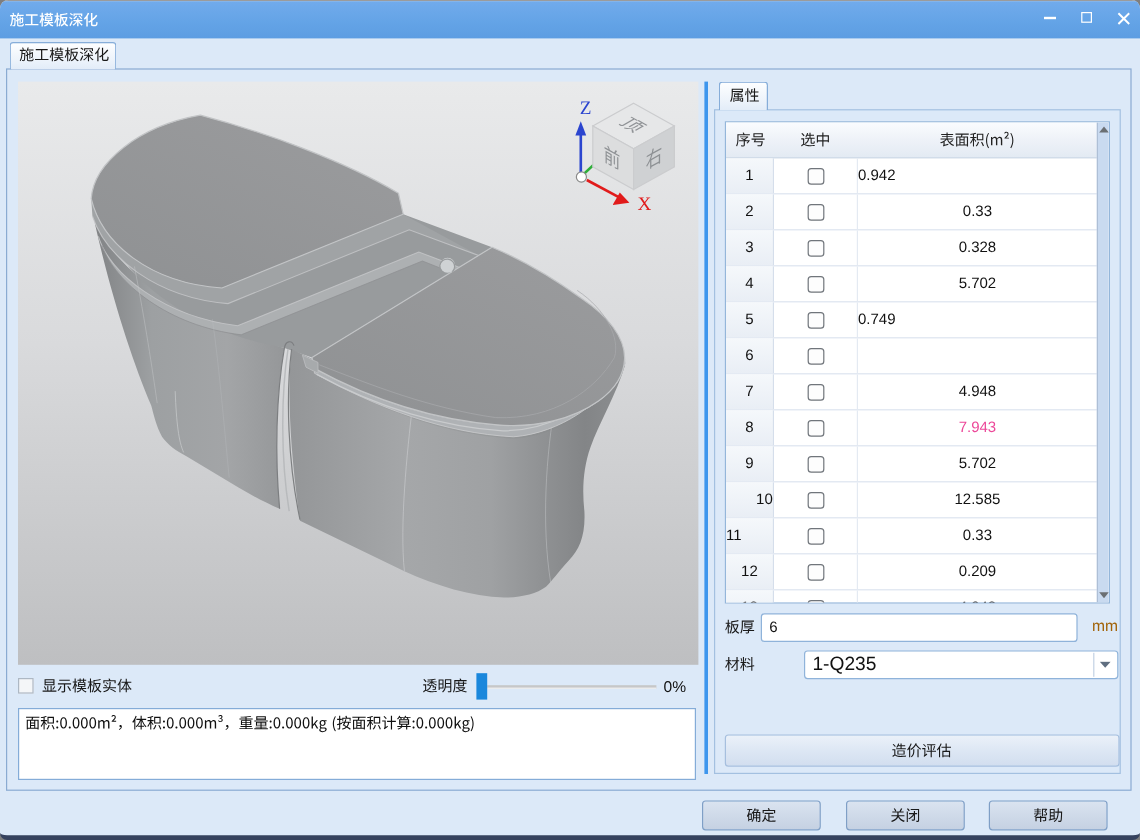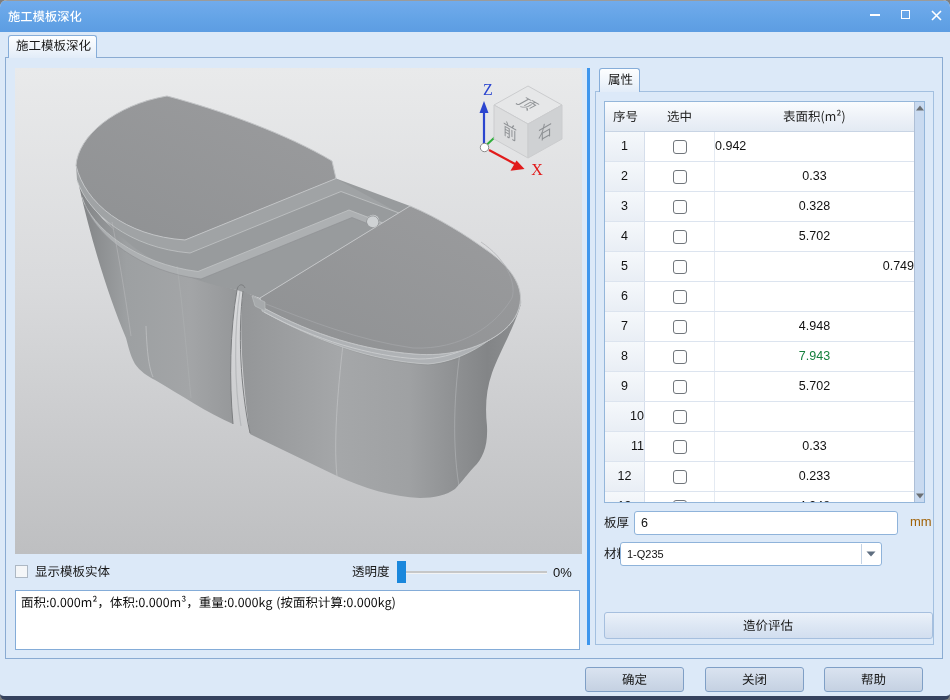--- a/index.html
+++ b/index.html
@@ -156,61 +156,62 @@
       <div class="abs" style="left:0;top:120px;width:309px;height:30px;border-bottom:1px solid #dce4ef;box-sizing:border-box">
 <div class="abs" style="left:0;top:0;width:40px;height:29px;background:linear-gradient(180deg,#f5f8fb,#e9eef5);border-right:1px solid #d5deeb;box-sizing:border-box;text-align:center;font-size:12.5px;color:#111;line-height:29px">4</div>
 <div class="abs" style="left:40px;top:0;width:70px;height:29px;border-right:1px solid #e4eaf2;box-sizing:border-box"></div>
 <div class="abs" style="left:68px;top:7.5px;width:14px;height:14px;border:1.4px solid #70757b;border-radius:3px;background:#fdfdfd;box-sizing:border-box"></div>
 <div class="abs" style="left:110px;top:0;width:199px;height:29px;text-align:center;font-size:12.5px;color:#111;line-height:29px">5.702</div>
 </div>
       <div class="abs" style="left:0;top:150px;width:309px;height:30px;border-bottom:1px solid #dce4ef;box-sizing:border-box">
 <div class="abs" style="left:0;top:0;width:40px;height:29px;background:linear-gradient(180deg,#f5f8fb,#e9eef5);border-right:1px solid #d5deeb;box-sizing:border-box;text-align:center;font-size:12.5px;color:#111;line-height:29px">5</div>
 <div class="abs" style="left:40px;top:0;width:70px;height:29px;border-right:1px solid #e4eaf2;box-sizing:border-box"></div>
 <div class="abs" style="left:68px;top:7.5px;width:14px;height:14px;border:1.4px solid #70757b;border-radius:3px;background:#fdfdfd;box-sizing:border-box"></div>
-<div class="abs" style="left:110px;top:0;width:199px;height:29px;text-align:right;font-size:12.5px;color:#111;line-height:29px">0.749</div>
+<div class="abs" style="left:110px;top:0;width:199px;height:29px;text-align:left;font-size:12.5px;color:#111;line-height:29px">0.749</div>
 </div>
       <div class="abs" style="left:0;top:180px;width:309px;height:30px;border-bottom:1px solid #dce4ef;box-sizing:border-box">
 <div class="abs" style="left:0;top:0;width:40px;height:29px;background:linear-gradient(180deg,#f5f8fb,#e9eef5);border-right:1px solid #d5deeb;box-sizing:border-box;text-align:center;font-size:12.5px;color:#111;line-height:29px">6</div>
 <div class="abs" style="left:40px;top:0;width:70px;height:29px;border-right:1px solid #e4eaf2;box-sizing:border-box"></div>
 <div class="abs" style="left:68px;top:7.5px;width:14px;height:14px;border:1.4px solid #70757b;border-radius:3px;background:#fdfdfd;box-sizing:border-box"></div>
 </div>
       <div class="abs" style="left:0;top:210px;width:309px;height:30px;border-bottom:1px solid #dce4ef;box-sizing:border-box">
 <div class="abs" style="left:0;top:0;width:40px;height:29px;background:linear-gradient(180deg,#f5f8fb,#e9eef5);border-right:1px solid #d5deeb;box-sizing:border-box;text-align:center;font-size:12.5px;color:#111;line-height:29px">7</div>
 <div class="abs" style="left:40px;top:0;width:70px;height:29px;border-right:1px solid #e4eaf2;box-sizing:border-box"></div>
 <div class="abs" style="left:68px;top:7.5px;width:14px;height:14px;border:1.4px solid #70757b;border-radius:3px;background:#fdfdfd;box-sizing:border-box"></div>
 <div class="abs" style="left:110px;top:0;width:199px;height:29px;text-align:center;font-size:12.5px;color:#111;line-height:29px">4.948</div>
 </div>
       <div class="abs" style="left:0;top:240px;width:309px;height:30px;border-bottom:1px solid #dce4ef;box-sizing:border-box">
 <div class="abs" style="left:0;top:0;width:40px;height:29px;background:linear-gradient(180deg,#f5f8fb,#e9eef5);border-right:1px solid #d5deeb;box-sizing:border-box;text-align:center;font-size:12.5px;color:#111;line-height:29px">8</div>
 <div class="abs" style="left:40px;top:0;width:70px;height:29px;border-right:1px solid #e4eaf2;box-sizing:border-box"></div>
 <div class="abs" style="left:68px;top:7.5px;width:14px;height:14px;border:1.4px solid #70757b;border-radius:3px;background:#fdfdfd;box-sizing:border-box"></div>
-<div class="abs" style="left:110px;top:0;width:199px;height:29px;text-align:center;font-size:12.5px;color:#15803d;line-height:29px">7.943</div>
+<div class="abs" style="left:110px;top:0;width:199px;height:29px;text-align:center;font-size:12.5px;color:#ec4899;line-height:29px">7.943</div>
 </div>
       <div class="abs" style="left:0;top:270px;width:309px;height:30px;border-bottom:1px solid #dce4ef;box-sizing:border-box">
 <div class="abs" style="left:0;top:0;width:40px;height:29px;background:linear-gradient(180deg,#f5f8fb,#e9eef5);border-right:1px solid #d5deeb;box-sizing:border-box;text-align:center;font-size:12.5px;color:#111;line-height:29px">9</div>
 <div class="abs" style="left:40px;top:0;width:70px;height:29px;border-right:1px solid #e4eaf2;box-sizing:border-box"></div>
 <div class="abs" style="left:68px;top:7.5px;width:14px;height:14px;border:1.4px solid #70757b;border-radius:3px;background:#fdfdfd;box-sizing:border-box"></div>
 <div class="abs" style="left:110px;top:0;width:199px;height:29px;text-align:center;font-size:12.5px;color:#111;line-height:29px">5.702</div>
 </div>
       <div class="abs" style="left:0;top:300px;width:309px;height:30px;border-bottom:1px solid #dce4ef;box-sizing:border-box">
 <div class="abs" style="left:0;top:0;width:40px;height:29px;background:linear-gradient(180deg,#f5f8fb,#e9eef5);border-right:1px solid #d5deeb;box-sizing:border-box;text-align:right;font-size:12.5px;color:#111;line-height:29px">10</div>
 <div class="abs" style="left:40px;top:0;width:70px;height:29px;border-right:1px solid #e4eaf2;box-sizing:border-box"></div>
 <div class="abs" style="left:68px;top:7.5px;width:14px;height:14px;border:1.4px solid #70757b;border-radius:3px;background:#fdfdfd;box-sizing:border-box"></div>
+<div class="abs" style="left:110px;top:0;width:199px;height:29px;text-align:center;font-size:12.5px;color:#111;line-height:29px">12.585</div>
 </div>
       <div class="abs" style="left:0;top:330px;width:309px;height:30px;border-bottom:1px solid #dce4ef;box-sizing:border-box">
-<div class="abs" style="left:0;top:0;width:40px;height:29px;background:linear-gradient(180deg,#f5f8fb,#e9eef5);border-right:1px solid #d5deeb;box-sizing:border-box;text-align:right;font-size:12.5px;color:#111;line-height:29px">11</div>
+<div class="abs" style="left:0;top:0;width:40px;height:29px;background:linear-gradient(180deg,#f5f8fb,#e9eef5);border-right:1px solid #d5deeb;box-sizing:border-box;text-align:left;font-size:12.5px;color:#111;line-height:29px">11</div>
 <div class="abs" style="left:40px;top:0;width:70px;height:29px;border-right:1px solid #e4eaf2;box-sizing:border-box"></div>
 <div class="abs" style="left:68px;top:7.5px;width:14px;height:14px;border:1.4px solid #70757b;border-radius:3px;background:#fdfdfd;box-sizing:border-box"></div>
 <div class="abs" style="left:110px;top:0;width:199px;height:29px;text-align:center;font-size:12.5px;color:#111;line-height:29px">0.33</div>
 </div>
       <div class="abs" style="left:0;top:360px;width:309px;height:30px;border-bottom:1px solid #dce4ef;box-sizing:border-box">
 <div class="abs" style="left:0;top:0;width:40px;height:29px;background:linear-gradient(180deg,#f5f8fb,#e9eef5);border-right:1px solid #d5deeb;box-sizing:border-box;text-align:center;font-size:12.5px;color:#111;line-height:29px">12</div>
 <div class="abs" style="left:40px;top:0;width:70px;height:29px;border-right:1px solid #e4eaf2;box-sizing:border-box"></div>
 <div class="abs" style="left:68px;top:7.5px;width:14px;height:14px;border:1.4px solid #70757b;border-radius:3px;background:#fdfdfd;box-sizing:border-box"></div>
-<div class="abs" style="left:110px;top:0;width:199px;height:29px;text-align:center;font-size:12.5px;color:#111;line-height:29px">0.233</div>
+<div class="abs" style="left:110px;top:0;width:199px;height:29px;text-align:center;font-size:12.5px;color:#111;line-height:29px">0.209</div>
 </div>
       <div class="abs" style="left:0;top:390px;width:309px;height:30px;border-bottom:1px solid #dce4ef;box-sizing:border-box">
 <div class="abs" style="left:0;top:0;width:40px;height:29px;background:linear-gradient(180deg,#f5f8fb,#e9eef5);border-right:1px solid #d5deeb;box-sizing:border-box;text-align:center;font-size:12.5px;color:#111;line-height:29px">13</div>
 <div class="abs" style="left:40px;top:0;width:70px;height:29px;border-right:1px solid #e4eaf2;box-sizing:border-box"></div>
 <div class="abs" style="left:68px;top:7.5px;width:14px;height:14px;border:1.4px solid #70757b;border-radius:3px;background:#fdfdfd;box-sizing:border-box"></div>
 <div class="abs" style="left:110px;top:0;width:199px;height:29px;text-align:center;font-size:12.5px;color:#111;line-height:29px">4.948</div>
 </div>
       <div class="abs" style="left:309px;top:0;width:10px;height:400px;background:#c9daf0;border-left:1px solid #aebfd6;box-sizing:border-box">
 <svg class="abs" style="left:0px;top:2px" width="10" height="8">
           <path d="M5,1.5 L9,6.5 L1,6.5 Z" fill="#6b6f73"></path>
@@ -227,22 +228,22 @@
       </svg>
     </div>
     <div class="abs" style="left:634px;top:511px;width:264px;height:24px;border:1px solid #8fb3da;border-radius:3px;background:#fff;box-sizing:border-box;font-size:12.5px;color:#111;line-height:22px;padding-left:6px">6</div>
     <div class="abs" style="left:910px;top:514px;font-size:13px;color:#a16207">mm</div>
     <div style="position:absolute;left:604px;top:546px;">
       <svg width="25" height="16" viewBox="0 -12 25 16" style="display:block;overflow:visible" fill="#1a1a1a">
         <path transform="translate(0.0,0) scale(0.012500,-0.012500)" d="M777 839V625H477V553H752C676 395 545 227 419 141C437 126 460 99 472 79C583 164 697 306 777 449V22C777 4 770 -2 752 -2C733 -3 668 -4 604 -2C614 -23 626 -58 630 -79C716 -79 775 -77 808 -64C842 -52 855 -30 855 23V553H959V625H855V839ZM227 840V626H60V553H217C178 414 102 259 26 175C39 156 59 125 68 103C127 173 184 287 227 405V-79H302V437C344 383 396 312 418 275L466 339C441 370 338 490 302 527V553H440V626H302V840Z"></path>
         <path transform="translate(12.5,0) scale(0.012500,-0.012500)" d="M54 762C80 692 104 600 108 540L168 555C161 615 138 707 109 777ZM377 780C363 712 334 613 311 553L360 537C386 594 418 688 443 763ZM516 717C574 682 643 627 674 589L714 646C681 684 612 735 554 769ZM465 465C524 433 597 381 632 345L669 405C634 441 560 488 500 518ZM47 504V434H188C152 323 89 191 31 121C44 102 62 70 70 48C119 115 170 225 208 333V-79H278V334C315 276 361 200 379 162L429 221C407 254 307 388 278 420V434H442V504H278V837H208V504ZM440 203 453 134 765 191V-79H837V204L966 227L954 296L837 275V840H765V262Z"></path>
       </svg>
     </div>
-    <div class="abs" style="left:620px;top:542px;width:262px;height:24px;border:1px solid #8fb3da;
-border-radius:3px;background:#fff;box-sizing:border-box;font-size:11px;color:#111;line-height:22px;padding-left:6px">1-Q235
+    <div class="abs" style="left:670px;top:542px;width:262px;height:24px;border:1px solid #8fb3da;
+border-radius:3px;background:#fff;box-sizing:border-box;font-size:16px;color:#111;line-height:22px;padding-left:6px">1-Q235
 <div class="abs" style="right:19px;top:1px;width:1px;height:20px;background:#c3d2e4"></div>
 <svg class="abs" style="right:5px;top:8px" width="10" height="6">
         <path d="M0.5,0.5 L9.5,0.5 L5,5.5 Z" fill="#5f6e80"></path>
       </svg>
 </div>
     <div class="abs" style="left:604px;top:612px;width:329px;height:27px;border:1px solid #a6bfde;border-radius:3px;background:linear-gradient(180deg,#ebf1f9 0%,#dde7f4 50%,#d2deef 100%);box-sizing:border-box"></div>
     <div style="position:absolute;left:743px;top:618px;">
       <svg width="50" height="16" viewBox="0 -12 50 16" style="display:block;overflow:visible" fill="#1a1a1a">
         <path transform="translate(0.0,0) scale(0.012500,-0.012500)" d="M70 760C125 711 191 643 221 598L280 643C248 688 181 754 126 800ZM456 310H796V155H456ZM385 374V92H871V374ZM594 840V714H470C484 745 497 778 507 811L437 827C409 734 362 641 304 580C322 572 353 555 367 544C392 573 416 609 438 649H594V520H305V456H949V520H668V649H905V714H668V840ZM251 456H47V386H179V87C138 70 91 35 47 -7L94 -73C144 -16 193 32 227 32C247 32 277 6 314 -16C378 -53 462 -61 579 -61C683 -61 861 -56 949 -51C950 -30 962 6 971 26C865 13 698 7 580 7C473 7 387 11 327 47C291 67 271 85 251 93Z"></path>
         <path transform="translate(12.5,0) scale(0.012500,-0.012500)" d="M723 451V-78H800V451ZM440 450V313C440 218 429 65 284 -36C302 -48 327 -71 339 -88C497 30 515 197 515 312V450ZM597 842C547 715 435 565 257 464C274 451 295 423 304 406C447 490 549 602 618 716C697 596 810 483 918 419C930 438 953 465 970 479C853 541 727 663 655 784L676 829ZM268 839C216 688 130 538 37 440C51 423 73 384 81 366C110 398 139 435 166 475V-80H241V599C279 669 313 744 340 818Z"></path>

